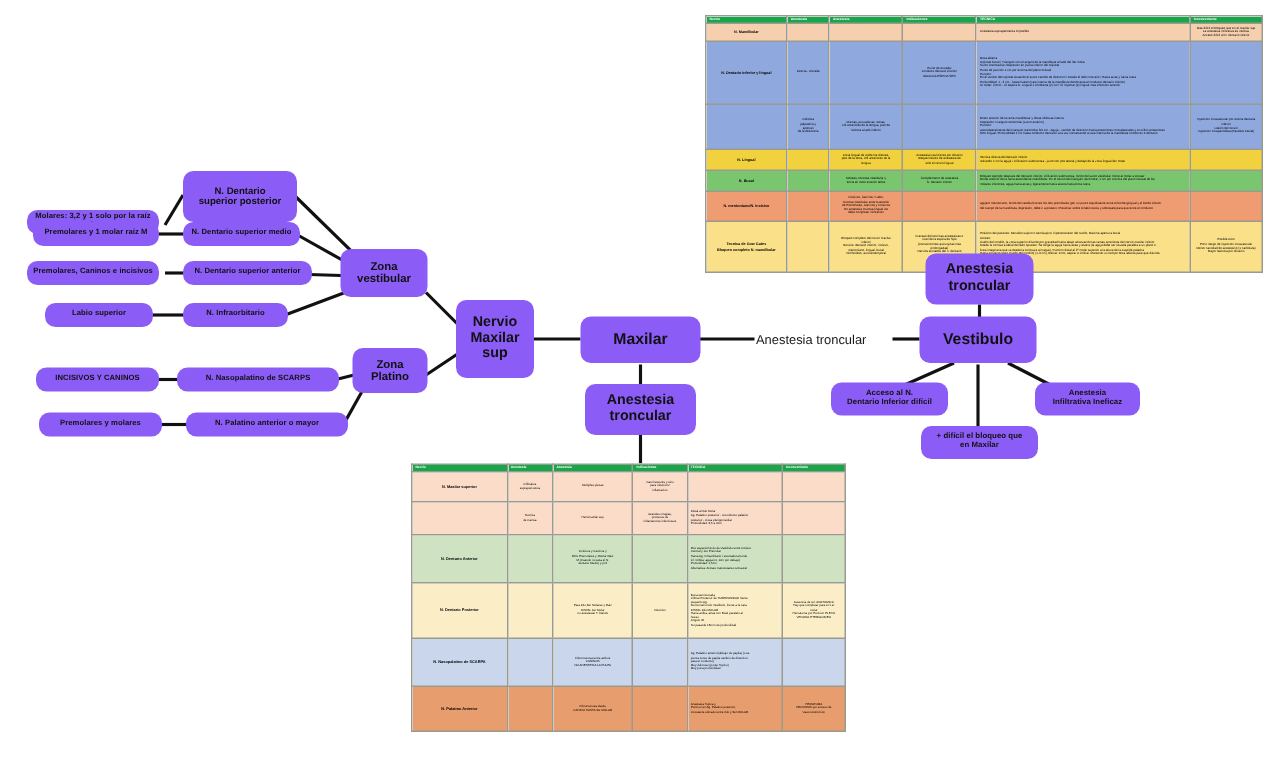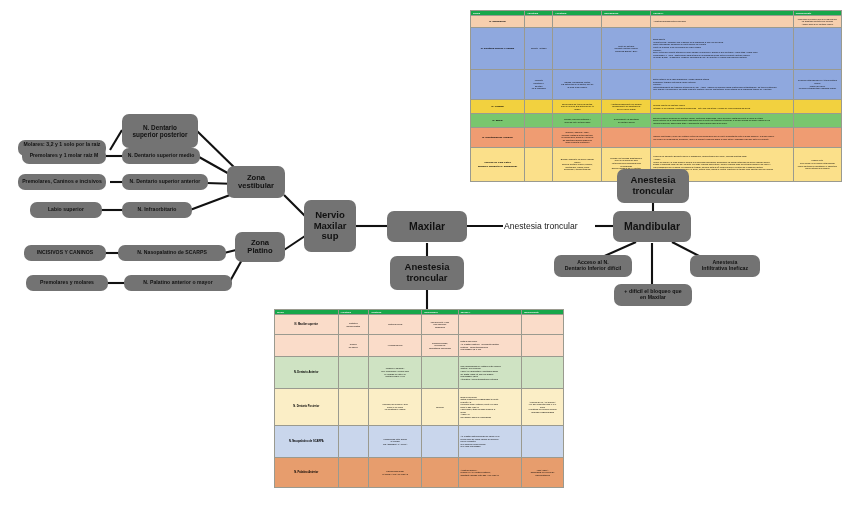--- a/index.html
+++ b/index.html
@@ -8,21 +8,21 @@
     width: 848px; height: 517px;
     background: #ffffff;
     font-family: "Liberation Sans", sans-serif;
     overflow: hidden;
   }
   #canvas { position: relative; width: 848px; height: 517px; }
 
   
   .node {
     position: absolute;
-    background: #737373;
+    background: #8b5cf6;
     border-radius: 7px;
     color: #111;
     display: flex;
     align-items: center;
     justify-content: center;
     text-align: center;
     font-weight: 700;
     line-height: 1.12;
     padding: 2px 3px;
     z-index: 3;
@@ -170,21 +170,21 @@
   <div class="node xl" style="left:387px;top:211px;width:80px;height:31px;">Maxilar</div>
 
   <div class="node lg" style="left:390px;top:256px;width:74px;height:34px;white-space:pre-line;">Anestesia
 troncular</div>
 
   <div class="plainlabel" style="left:504px;top:221px;">Anestesia troncular</div>
 
   <div class="node lg" style="left:617px;top:169px;width:72px;height:34px;white-space:pre-line;">Anestesia
 troncular</div>
 
-  <div class="node xl" style="left:613px;top:211px;width:78px;height:31px;">Mandibular</div>
+  <div class="node xl" style="left:613px;top:211px;width:78px;height:31px;">Vestibulo</div>
 
   <div class="node sm" style="left:554px;top:255px;width:78px;height:22px;white-space:pre-line;font-size:5.2px;">Acceso al N.
 Dentario Inferior difícil</div>
 
   <div class="node sm" style="left:614px;top:284px;width:78px;height:22px;white-space:pre-line;font-size:5.2px;">+ difícil el bloqueo que
 en Maxilar</div>
 
   <div class="node sm" style="left:690px;top:255px;width:70px;height:22px;white-space:pre-line;font-size:5.2px;">Anestesia
 Infiltrativa Ineficaz</div>
 

